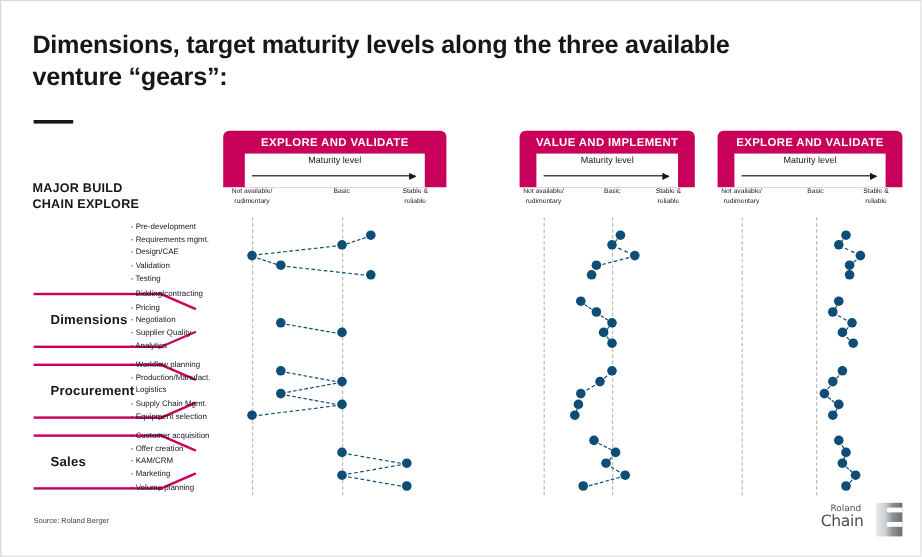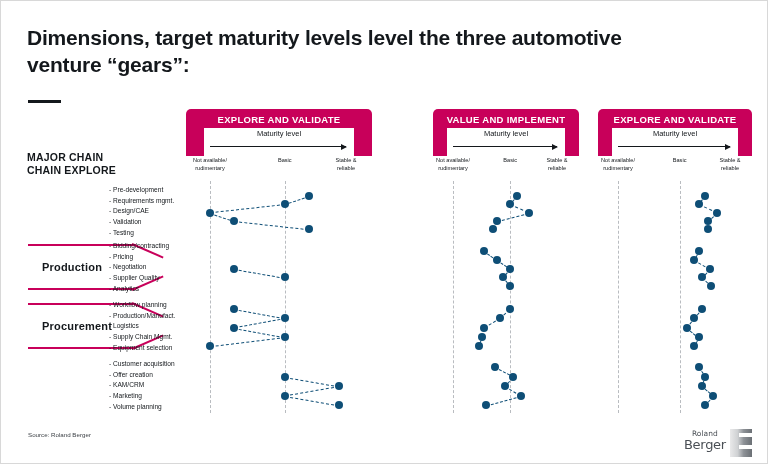--- a/index.html
+++ b/index.html
@@ -101,21 +101,21 @@
     position:absolute;height:0;border-top:1px dashed #0E4E76;
     transform-origin:0 50%;
   }
 
   
   .source{
     position:absolute;left:27px;top:430px;
     font-size:6.2px;color:#3a3f44;
   }
   .logo{
-    position:absolute;left:683px;top:428px;width:68px;height:30px;
+    position:absolute;left:683px;top:418px;width:68px;height:30px;
   }
   .logo .lg-roland{
     position:absolute;left:8px;top:0px;font-size:7.5px;color:#4a4f55;
     font-family:"DejaVu Sans",sans-serif;
   }
   .logo .lg-berger{
     position:absolute;left:0px;top:8px;font-size:13px;color:#4a4f55;
     font-family:"DejaVu Sans",sans-serif;letter-spacing:-0.3px;
   }
   .logo .lg-b{
@@ -126,42 +126,42 @@
   }
   .logo .lg-b-notch1,.logo .lg-b-notch2{
     position:absolute;background:#ffffff;
   }
 </style>
 </head>
 <body>
 
 <div id="slide">
 
-  <div class="title">Dimensions, target maturity levels level the three automotive venture “gears”:</div>
+  <div class="title">Dimensions, target maturity levels along the three available venture “gears”:</div>
   <div class="title-rule"></div>
 
   <div class="mvce">
-    <div>MAJOR CHAIN</div>
+    <div>MAJOR BUILD</div>
     <div>CHAIN EXPLORE</div>
   </div>
 
   <div class="bullets" style="left:108px;top:184px;">
     <div>Pre-development</div>
     <div>Requirements mgmt.</div>
     <div>Design/CAE</div>
     <div>Validation</div>
     <div>Testing</div>
   </div>
 
   <div class="chev" style="left:27px;top:243px;">
     <div class="chev-line-top"></div>
     <div class="chev-line-bot"></div>
     <div class="chev-arm-top"></div>
     <div class="chev-arm-bot"></div>
-    <div class="chev-label">Production</div>
+    <div class="chev-label">Dimensions</div>
   </div>
   <div class="bullets" style="left:108px;top:240px;">
     <div>Bidding/contracting</div>
     <div>Pricing</div>
     <div>Negotiation</div>
     <div>Supplier Quality</div>
     <div>Analytics</div>
   </div>
 
   <div class="chev" style="left:27px;top:302px;">
@@ -172,20 +172,27 @@
     <div class="chev-label">Procurement</div>
   </div>
   <div class="bullets" style="left:108px;top:299px;">
     <div>Workflow planning</div>
     <div>Production/Manufact.</div>
     <div>Logistics</div>
     <div>Supply Chain Mgmt.</div>
     <div>Equipment selection</div>
   </div>
 
+  <div class="chev" style="left:27px;top:361px;">
+    <div class="chev-line-top"></div>
+    <div class="chev-line-bot"></div>
+    <div class="chev-arm-top"></div>
+    <div class="chev-arm-bot"></div>
+    <div class="chev-label">Sales</div>
+  </div>
   <div class="bullets" style="left:108px;top:358px;">
     <div>Customer acquisition</div>
     <div>Offer creation</div>
     <div>KAM/CRM</div>
     <div>Marketing</div>
     <div>Volume planning</div>
   </div>
 
   <div id="panel-heads">
       <div class="panel-head" style="left: 185px; top: 108px; width: 186px; height: 70px;">
@@ -359,20 +366,20 @@
         <div class="dot" title="Sales: KAM/CRM" style="left: 701px; top: 385px;"></div>
         <div class="dot" title="Sales: Marketing" style="left: 712.2px; top: 394.5px;"></div>
         <div class="dot" title="Sales: Volume planning" style="left: 704.36px; top: 404px;"></div>
       </div>
     </div>
 
   <div class="source">Source: Roland Berger</div>
 
   <div class="logo">
     <div class="lg-roland">Roland</div>
-    <div class="lg-berger">Berger</div>
+    <div class="lg-berger">Chain</div>
     <div class="lg-b">
       <div class="lg-b-notch1" style="left:9px;top:4px;width:13px;height:4px;"></div>
       <div class="lg-b-notch2" style="left:9px;top:16px;width:13px;height:4px;"></div>
     </div>
   </div>
 
 </div>
 
 </body></html>

